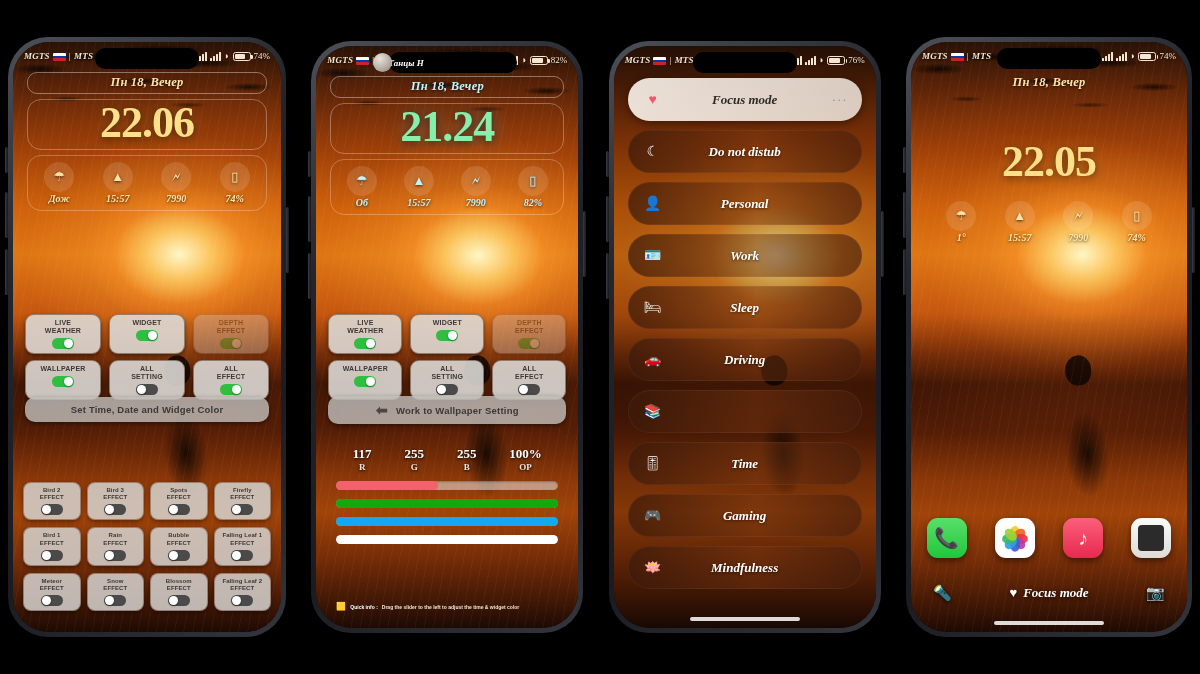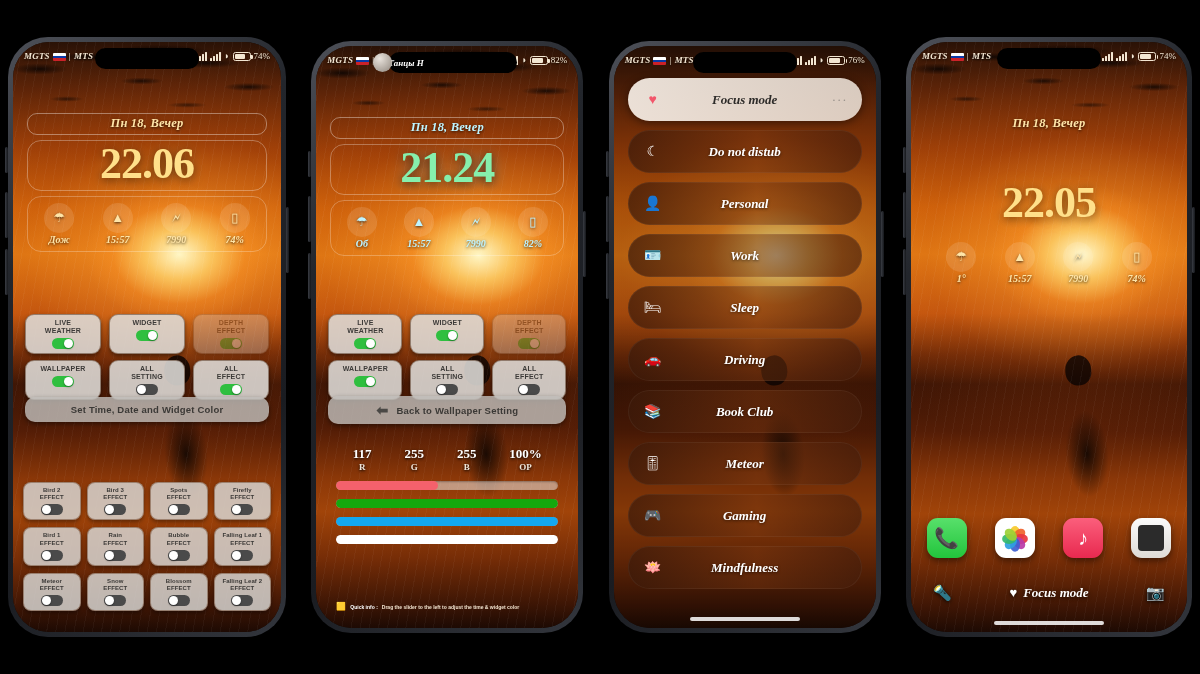--- a/index.html
+++ b/index.html
@@ -145,21 +145,20 @@
     background: radial-gradient(circle at 35% 30%, #e9e3dc, #8e857c);
   }
 
   
   .lockwrap { position:absolute; top: 30px; left: 0; right: 0; z-index: 5; padding: 0 14px; }
   .datepill {
     border: 1px solid rgba(255,255,255,.38); border-radius: 10px;
     text-align:center; padding: 2px 0 3px; font-weight:700; font-style:italic;
     font-size: 12.5px; letter-spacing:.2px;
     text-shadow: 0 1px 3px rgba(0,0,0,.75);
-    margin-top: 41px;
   }
   .clockbox {
     margin-top: 5px; border:1px solid rgba(255,255,255,.30); border-radius: 14px;
     text-align:center; padding: 1px 0 3px;
   }
   .clock {
     font-size: 44px; line-height: 1.02; font-weight: 700; letter-spacing: -1px;
     font-family: "Liberation Serif", serif;
   }
   .clock.amber { color:#ffe08a; text-shadow: 0 2px 10px rgba(0,0,0,.55), 0 0 18px rgba(255,190,80,.35); }
@@ -625,21 +624,21 @@
             <div class="chip-label">ALL
 EFFECT</div>
             <div class="sw off">
               <i></i>
             </div>
           </div>
         </div>
 
       <div class="widebtn" style="top: 350px;">
         <span class="backarrow">⬅</span>
-        <span>Back to Wallpaper Setting</span>
+        <span>Work to Wallpaper Setting</span>
       </div>
 
       <div class="rgbwrap" style="top: 400px;">
         <div class="rgbnums" id="p2-nums">
             <div>
               <div class="n">117</div>
               <div class="l">R</div>
             </div>
             <div>
               <div class="n">255</div>
@@ -742,25 +741,24 @@
           <div class="frow">
             <div class="ficon">🛏</div>
             <div class="flabel">Sleep</div>
           </div>
           <div class="frow">
             <div class="ficon">🚗</div>
             <div class="flabel">Driving</div>
           </div>
           <div class="frow">
             <div class="ficon">📚</div>
-            <div class="flabel">Book Club</div>
           </div>
           <div class="frow">
             <div class="ficon">🎚</div>
-            <div class="flabel">Meteor</div>
+            <div class="flabel">Time</div>
           </div>
           <div class="frow">
             <div class="ficon">🎮</div>
             <div class="flabel">Gaming</div>
           </div>
           <div class="frow">
             <div class="ficon">🪷</div>
             <div class="flabel">Mindfulness</div>
           </div>
         </div>

